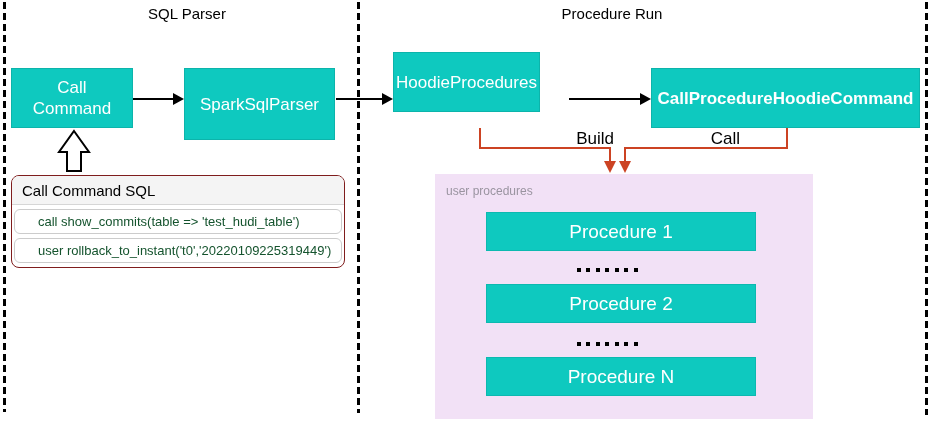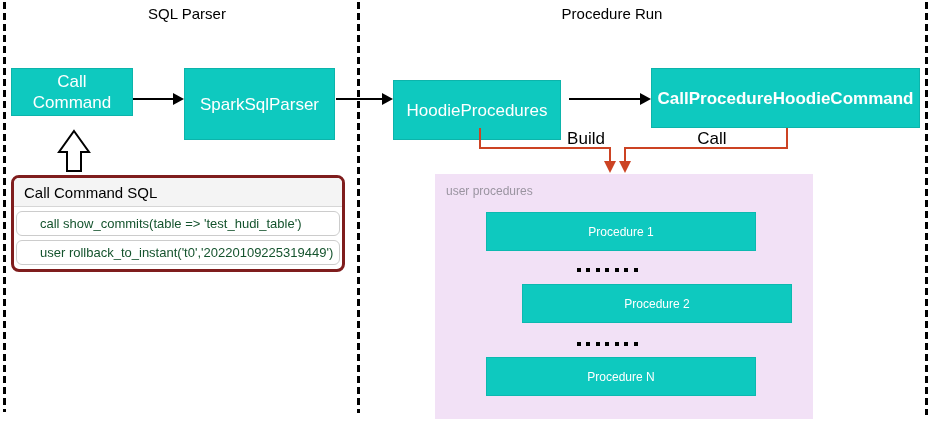--- a/index.html
+++ b/index.html
@@ -20,48 +20,48 @@
   .vdash.mid{left:357px;top:2px;height:411px;}
   .vdash.right{left:925px;top:2px;height:413px;}
 
   .region-title{position:absolute;top:5px;font-size:15px;color:#000;text-align:center;}
   .region-title.left{left:112px;width:150px;}
   .region-title.right{left:537px;width:150px;}
 
   .tealbox{position:absolute;background:var(--teal);border:1px solid rgba(0,0,0,0.10);
            color:#fff;display:flex;align-items:center;justify-content:center;
            text-align:center;font-size:17px;line-height:21px;}
-  .b-call-command{left:11px;top:68px;width:122px;height:48px;padding:16px 14px;}
+  .b-call-command{left:11px;top:68px;width:122px;height:60px;padding:16px 14px;}
   .b-spark{left:184px;top:68px;width:151px;height:72px;}
-  .b-hoodie{left:393px;top:80px;width:168px;height:60px;}
+  .b-hoodie{left:393px;top:52px;width:147px;height:60px;}
   .b-cphc{left:651px;top:68px;width:269px;height:60px;font-weight:bold;}
 
   .harrow{position:absolute;height:2px;background:var(--line-black);top:98px;}
   .harrow::after{content:"";position:absolute;right:-11px;top:-5px;width:0;height:0;
     border-left:11px solid var(--line-black);border-top:6px solid transparent;border-bottom:6px solid transparent;}
   .a1{left:133px;width:40px;}
   .a2{left:336px;width:46px;}
   .a3{left:569px;width:71px;}
 
   .svg-overlay{position:absolute;left:0;top:0;width:932px;height:443px;pointer-events:none;}
 
-  .conn-label{position:absolute;top:129px;height:19px;font-size:17px;color:#000;text-align:center;}
+  .conn-label{position:absolute;top:129px;height:19px;font-size:17px;color:#000;text-align:right;}
   .lbl-build{left:558px;width:56px;}
   .lbl-call{left:684px;width:56px;}
 
   .sql-panel{position:absolute;left:11px;top:175px;width:334px;background:#fff;
-             border:3px solid #7f1d1d;border-radius:8px;overflow:hidden;}
+             border:1px solid #7f1d1d;border-radius:8px;overflow:hidden;}
   .sql-header{background:#f4f4f4;border-bottom:1px solid #d6d6d6;padding:6px 10px 5px 10px;font-size:15px;color:#000;}
   .sql-row{background:#fff;border:1px solid #cccccc;border-radius:6px;margin:4px 2px;padding:4px 23px;font-size:13px;color:#14532d;white-space:nowrap;}
 
   .user-proc-panel{position:absolute;left:435px;top:174px;width:378px;height:245px;background:var(--panel-pink);}
   .user-proc-label{position:absolute;left:11px;top:10px;font-size:12px;color:var(--muted-gray);}
   .proc-box{position:absolute;left:51px;width:270px;height:39px;background:var(--teal);
-            border:1px solid rgba(0,0,0,0.08);color:#fff;display:flex;align-items:center;justify-content:center;font-size:12px;}
-  .proc-1{top:38px;} .proc-2{top:110px;margin-left:36px;} .proc-n{top:183px;}
+            border:1px solid rgba(0,0,0,0.08);color:#fff;display:flex;align-items:center;justify-content:center;font-size:19px;}
+  .proc-1{top:38px;} .proc-2{top:110px;} .proc-n{top:183px;}
   .dots{position:absolute;left:142px;width:63px;height:4px;
         background:repeating-linear-gradient(to right,#000 0 4px,transparent 4px 9.5px);}
   .dots-1{top:94px;} .dots-2{top:168px;}
 </style>
 </head>
 <body>
 
 <div class="canvas">
 
   <div class="vdash left"></div>

